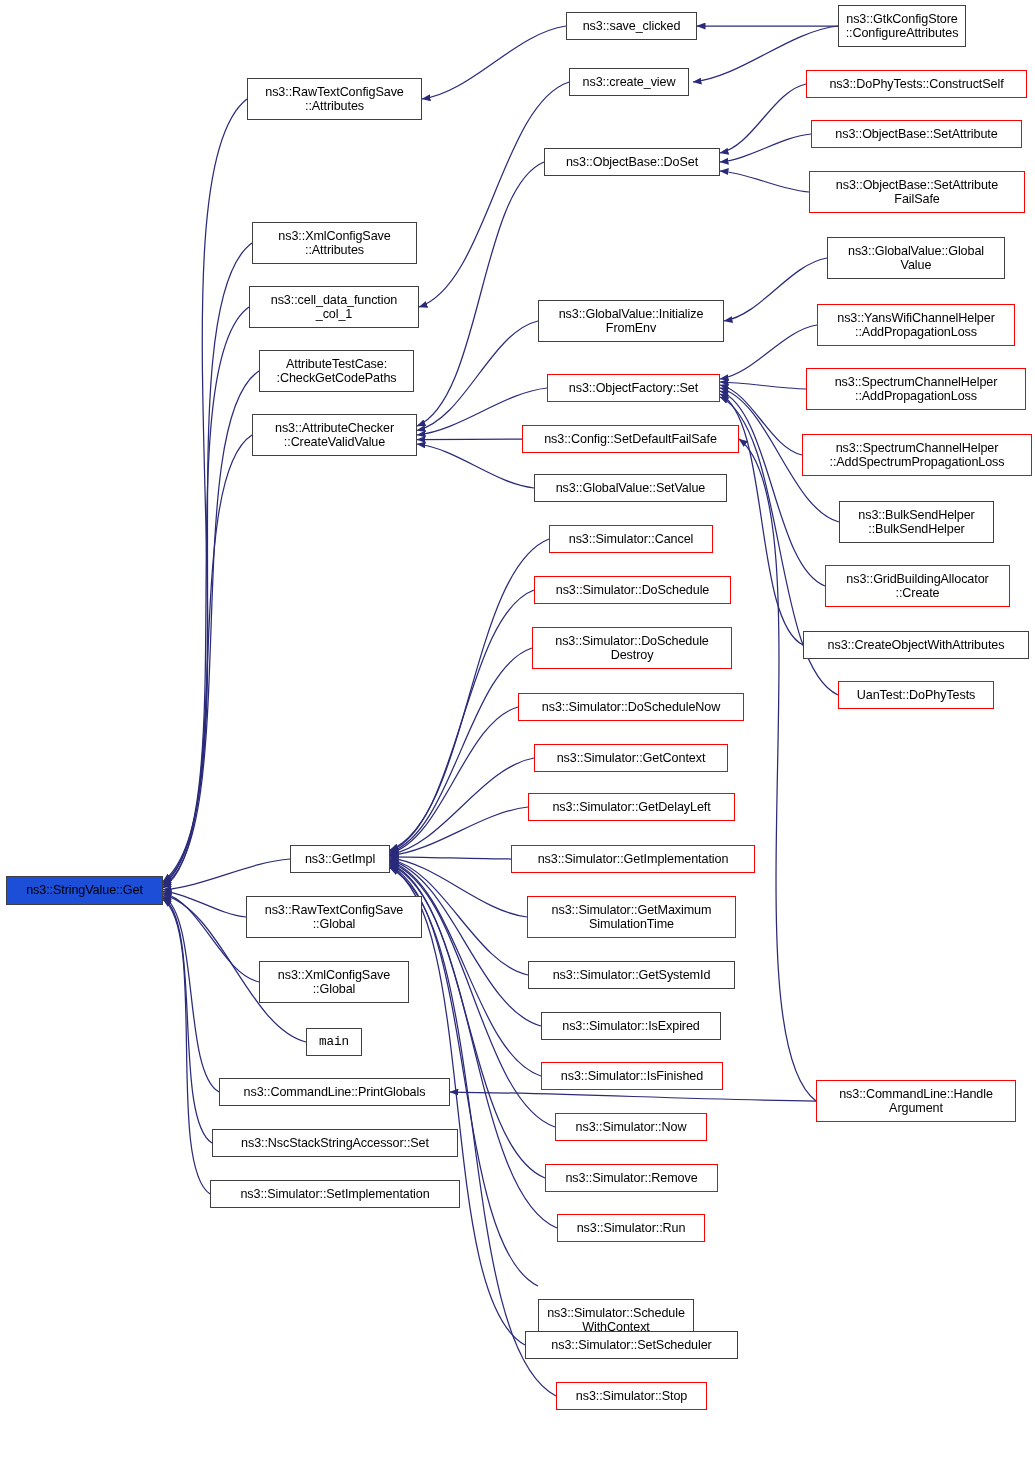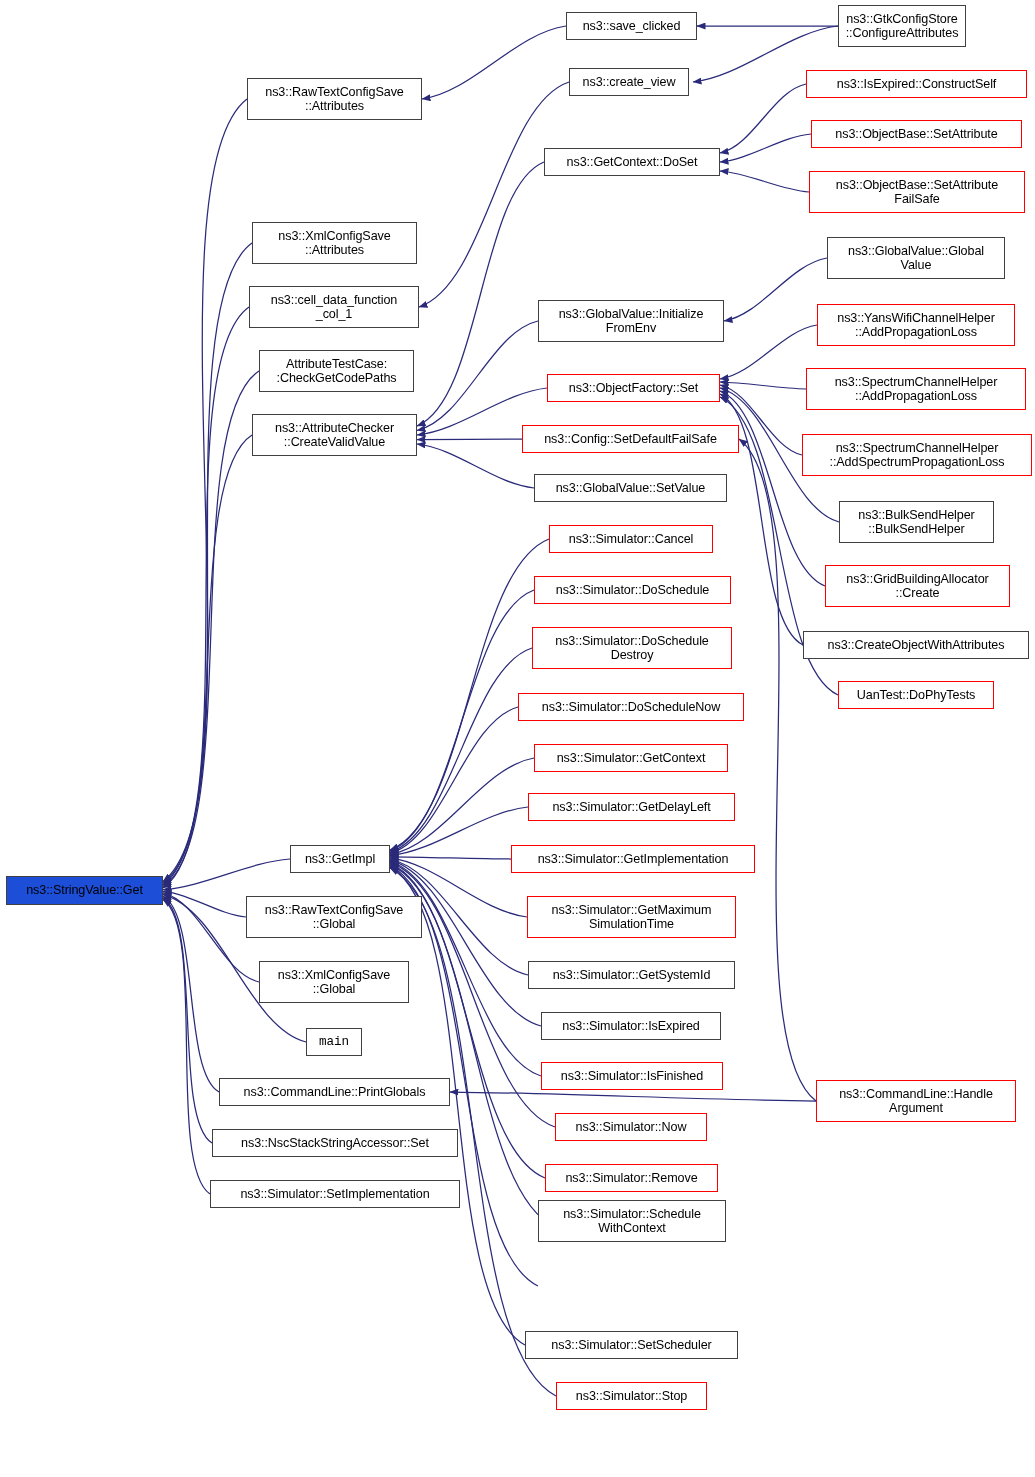--- a/index.html
+++ b/index.html
@@ -127,21 +127,21 @@
       <div class="node" style="left: 246px; top: 896px; width: 176px; height: 42px;">ns3::RawTextConfigSave
 ::Global</div>
       <div class="node" style="left: 259px; top: 961px; width: 150px; height: 42px;">ns3::XmlConfigSave
 ::Global</div>
       <div class="node" style="left: 306px; top: 1028px; width: 56px; height: 28px; font-family: Liberation Mono, monospace;">main</div>
       <div class="node" style="left: 219px; top: 1078px; width: 231px; height: 28px;">ns3::CommandLine::PrintGlobals</div>
       <div class="node" style="left: 212px; top: 1129px; width: 246px; height: 28px;">ns3::NscStackStringAccessor::Set</div>
       <div class="node" style="left: 210px; top: 1180px; width: 250px; height: 28px;">ns3::Simulator::SetImplementation</div>
       <div class="node" style="left: 566px; top: 12px; width: 131px; height: 28px;">ns3::save_clicked</div>
       <div class="node" style="left: 569px; top: 68px; width: 120px; height: 28px;">ns3::create_view</div>
-      <div class="node" style="left: 544px; top: 148px; width: 176px; height: 28px;">ns3::GetContext::DoSet</div>
+      <div class="node" style="left: 544px; top: 148px; width: 176px; height: 28px;">ns3::ObjectBase::DoSet</div>
       <div class="node" style="left: 538px; top: 300px; width: 186px; height: 42px;">ns3::GlobalValue::Initialize
 FromEnv</div>
       <div class="node red" style="left: 547px; top: 374px; width: 173px; height: 28px;">ns3::ObjectFactory::Set</div>
       <div class="node red" style="left: 522px; top: 425px; width: 217px; height: 28px;">ns3::Config::SetDefaultFailSafe</div>
       <div class="node" style="left: 534px; top: 474px; width: 193px; height: 28px;">ns3::GlobalValue::SetValue</div>
       <div class="node red" style="left: 549px; top: 525px; width: 164px; height: 28px;">ns3::Simulator::Cancel</div>
       <div class="node red" style="left: 534px; top: 576px; width: 197px; height: 28px;">ns3::Simulator::DoSchedule</div>
       <div class="node red" style="left: 532px; top: 627px; width: 200px; height: 42px;">ns3::Simulator::DoSchedule
 Destroy</div>
       <div class="node red" style="left: 518px; top: 693px; width: 226px; height: 28px;">ns3::Simulator::DoScheduleNow</div>
@@ -149,27 +149,27 @@
       <div class="node red" style="left: 528px; top: 793px; width: 207px; height: 28px;">ns3::Simulator::GetDelayLeft</div>
       <div class="node red" style="left: 511px; top: 845px; width: 244px; height: 28px;">ns3::Simulator::GetImplementation</div>
       <div class="node red" style="left: 527px; top: 896px; width: 209px; height: 42px;">ns3::Simulator::GetMaximum
 SimulationTime</div>
       <div class="node" style="left: 528px; top: 961px; width: 207px; height: 28px;">ns3::Simulator::GetSystemId</div>
       <div class="node" style="left: 541px; top: 1012px; width: 180px; height: 28px;">ns3::Simulator::IsExpired</div>
       <div class="node red" style="left: 541px; top: 1062px; width: 182px; height: 28px;">ns3::Simulator::IsFinished</div>
       <div class="node red" style="left: 555px; top: 1113px; width: 152px; height: 28px;">ns3::Simulator::Now</div>
       <div class="node red" style="left: 545px; top: 1164px; width: 173px; height: 28px;">ns3::Simulator::Remove</div>
       <div class="node red" style="left: 557px; top: 1214px; width: 148px; height: 28px;">ns3::Simulator::Run</div>
-      <div class="node" style="left: 538px; top: 1200px; width: 188px; height: 42px;">ns3::Simulator::Schedule
+      <div class="node" style="left: 538px; top: 1299px; width: 156px; height: 42px;">ns3::Simulator::Schedule
 WithContext</div>
       <div class="node" style="left: 525px; top: 1331px; width: 213px; height: 28px;">ns3::Simulator::SetScheduler</div>
       <div class="node red" style="left: 556px; top: 1382px; width: 151px; height: 28px;">ns3::Simulator::Stop</div>
       <div class="node" style="left: 838px; top: 5px; width: 128px; height: 42px;">ns3::GtkConfigStore
 ::ConfigureAttributes</div>
-      <div class="node red" style="left: 806px; top: 70px; width: 221px; height: 28px;">ns3::IsExpired::ConstructSelf</div>
+      <div class="node red" style="left: 806px; top: 70px; width: 221px; height: 28px;">ns3::DoPhyTests::ConstructSelf</div>
       <div class="node red" style="left: 811px; top: 120px; width: 211px; height: 28px;">ns3::ObjectBase::SetAttribute</div>
       <div class="node red" style="left: 809px; top: 171px; width: 216px; height: 42px;">ns3::ObjectBase::SetAttribute
 FailSafe</div>
       <div class="node" style="left: 827px; top: 237px; width: 178px; height: 42px;">ns3::GlobalValue::Global
 Value</div>
       <div class="node red" style="left: 817px; top: 304px; width: 198px; height: 42px;">ns3::YansWifiChannelHelper
 ::AddPropagationLoss</div>
       <div class="node red" style="left: 806px; top: 368px; width: 220px; height: 42px;">ns3::SpectrumChannelHelper
 ::AddPropagationLoss</div>
       <div class="node red" style="left: 802px; top: 434px; width: 230px; height: 42px;">ns3::SpectrumChannelHelper

